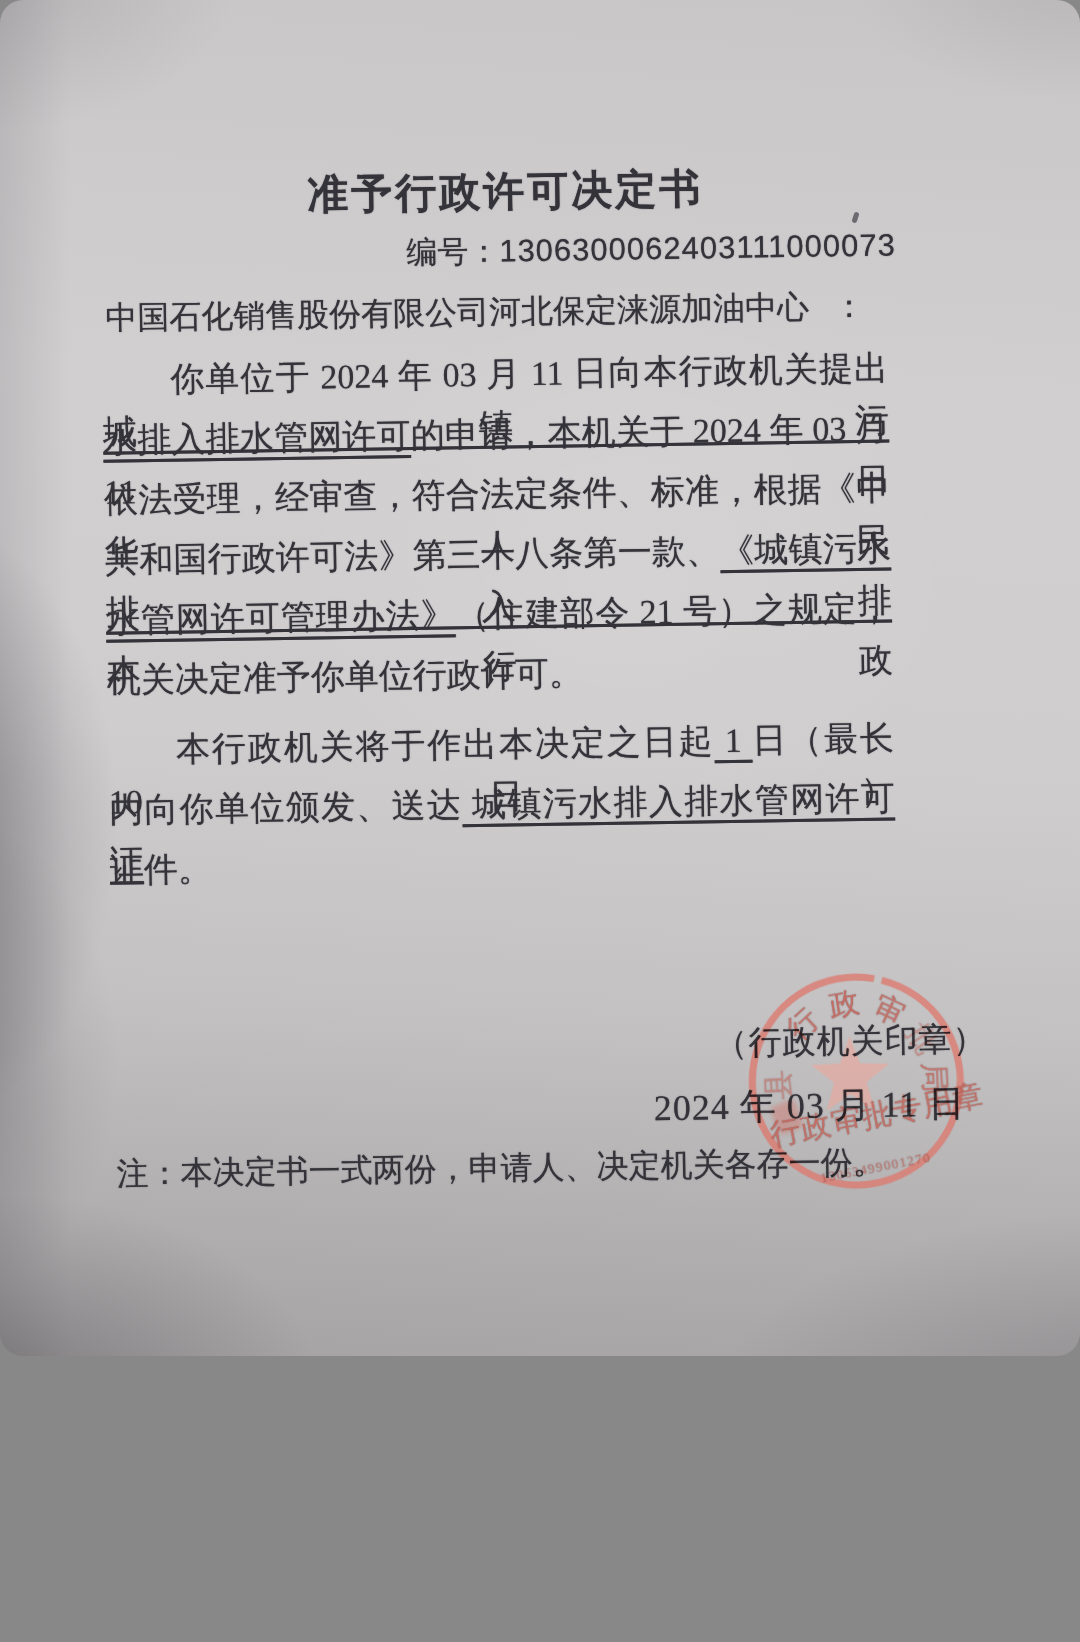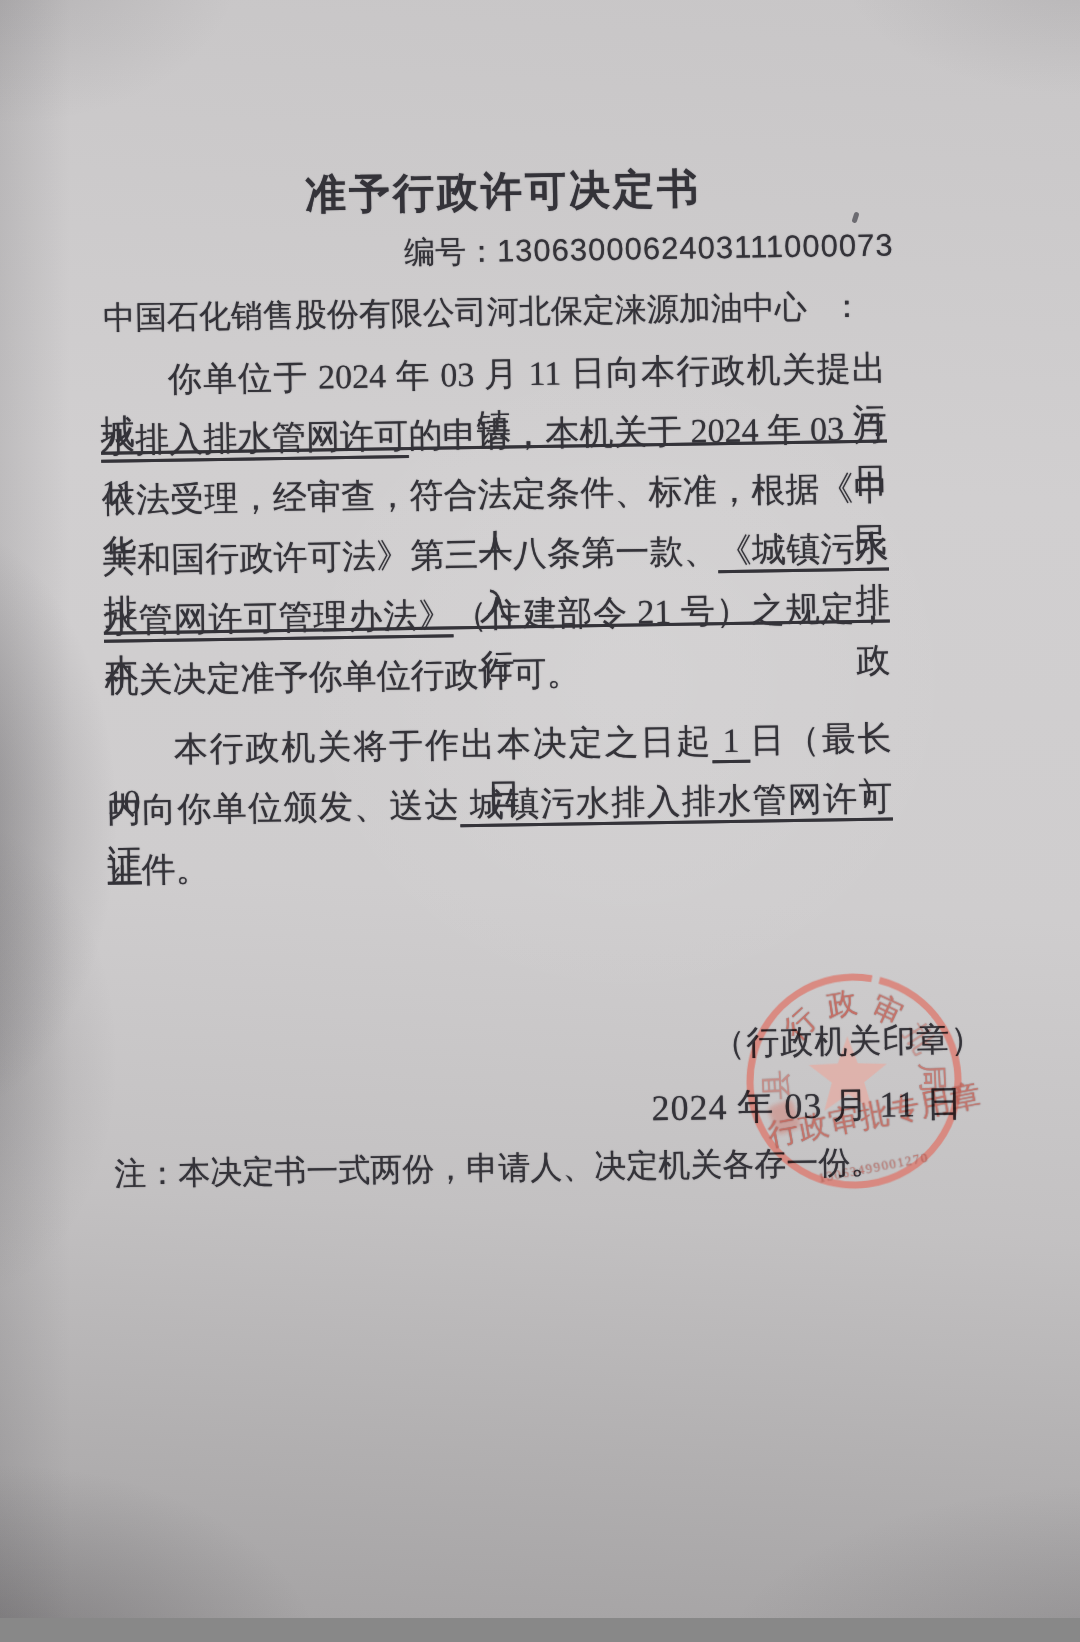--- a/index.html
+++ b/index.html
@@ -1,28 +1,29 @@
 <!DOCTYPE html>
 <html><head>
 <meta charset="utf-8">
 <style>
   html,body{margin:0;padding:0;background:#888;}
   .photo{
-    position:relative; width:1080px; height:1618px; overflow:hidden;
+    position:relative; width:1080px; height:1356px; overflow:hidden;
     font-family:"Liberation Serif","DejaVu Serif",serif;
     background:
       radial-gradient(46% 30% at 58% 42%, rgba(255,255,255,0.09), transparent 70%),
       radial-gradient(260px 420px at -70px 820px, rgba(52,50,54,0.38), transparent 72%),
       radial-gradient(210px 320px at -40px 1060px, rgba(52,50,54,0.20), transparent 75%),
       radial-gradient(430px 270px at 0% 103%, rgba(40,38,42,0.30), transparent 75%),
       radial-gradient(520px 230px at 105% 103%, rgba(60,58,62,0.22), transparent 80%),
       radial-gradient(320px 210px at 0% -2%, rgba(70,68,72,0.16), transparent 75%),
       radial-gradient(320px 170px at 100% -2%, rgba(70,68,72,0.13), transparent 75%),
       linear-gradient(90deg, rgba(80,78,82,0.15), rgba(80,78,82,0) 70px),
       linear-gradient(183deg, #c8c6c7 0%, #d1cfd0 30%, #cfcdce 55%, #c3c1c2 74%, #b1afb0 89%, #a5a3a4 100%);
+    border-radius: 23px;
   }
   .sheet{position:absolute; inset:0; transform:rotate(-0.9deg); transform-origin:50% 55%;
          color:#343339; text-shadow:0 0 1.2px rgba(52,51,57,0.75);}
   .title{position:absolute; left:316px; top:164px; font-size:41px; font-weight:700;
          font-family:"Liberation Sans","DejaVu Sans",sans-serif; letter-spacing:3px; white-space:nowrap;}
   .docnum{position:absolute; left:414px; top:230px; font-size:31px; white-space:nowrap;}
   .docnum .digits{font-family:"Liberation Sans","DejaVu Sans",sans-serif; letter-spacing:1px;}
   .addressee{position:absolute; left:112px; top:290px; font-size:32px; white-space:nowrap;}
   .addressee .colon{margin-left:24px;}
   .body-lines{position:absolute; left:108px; top:348px; width:786px;}

